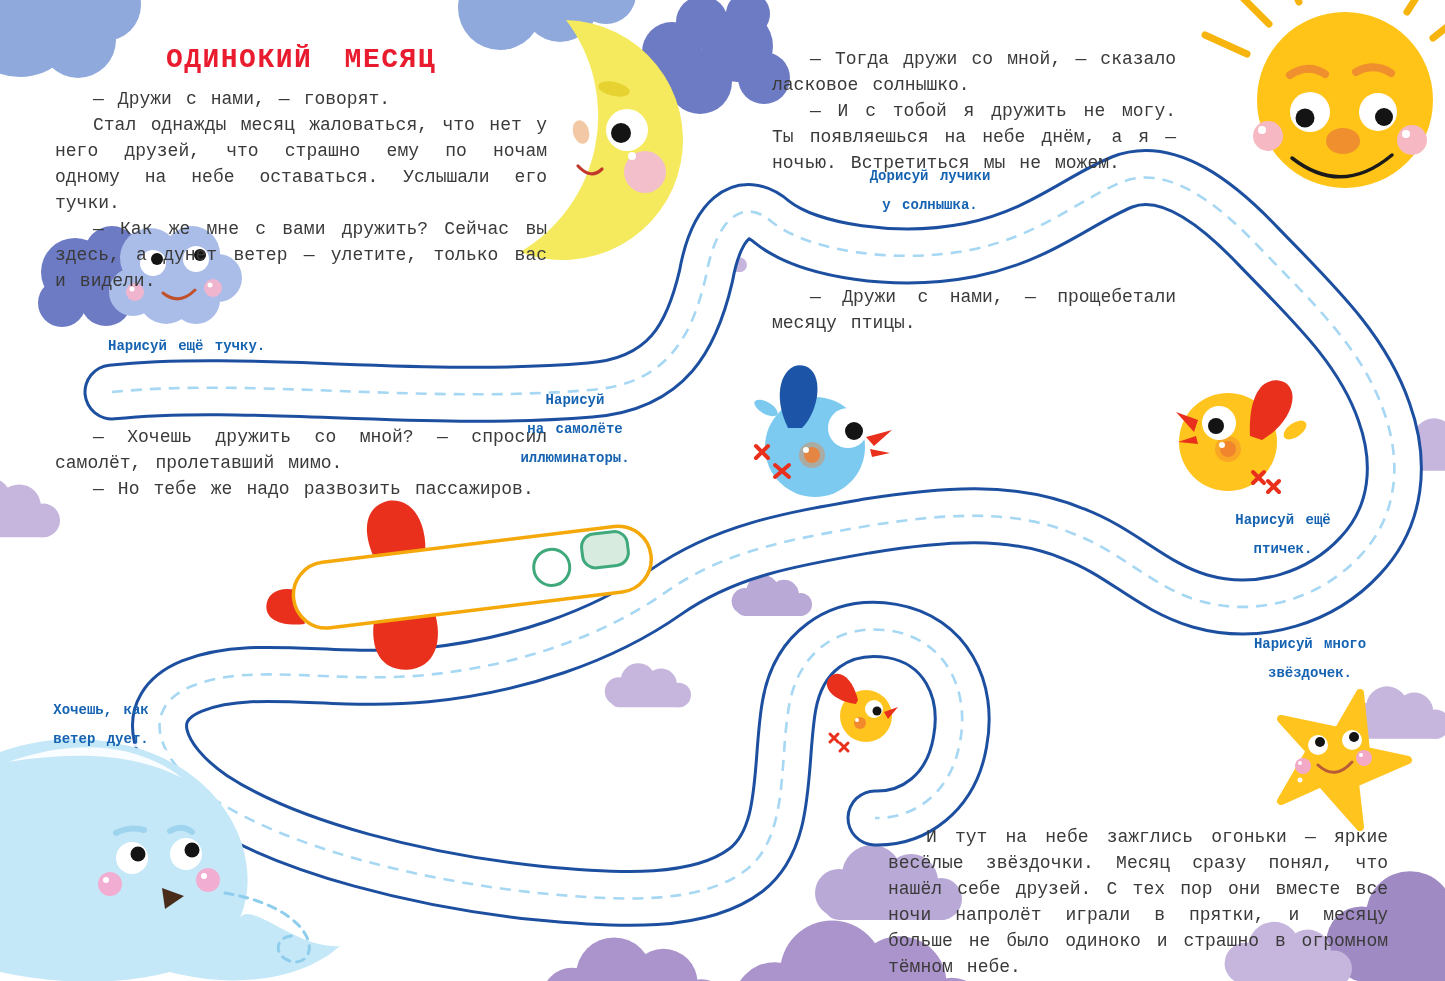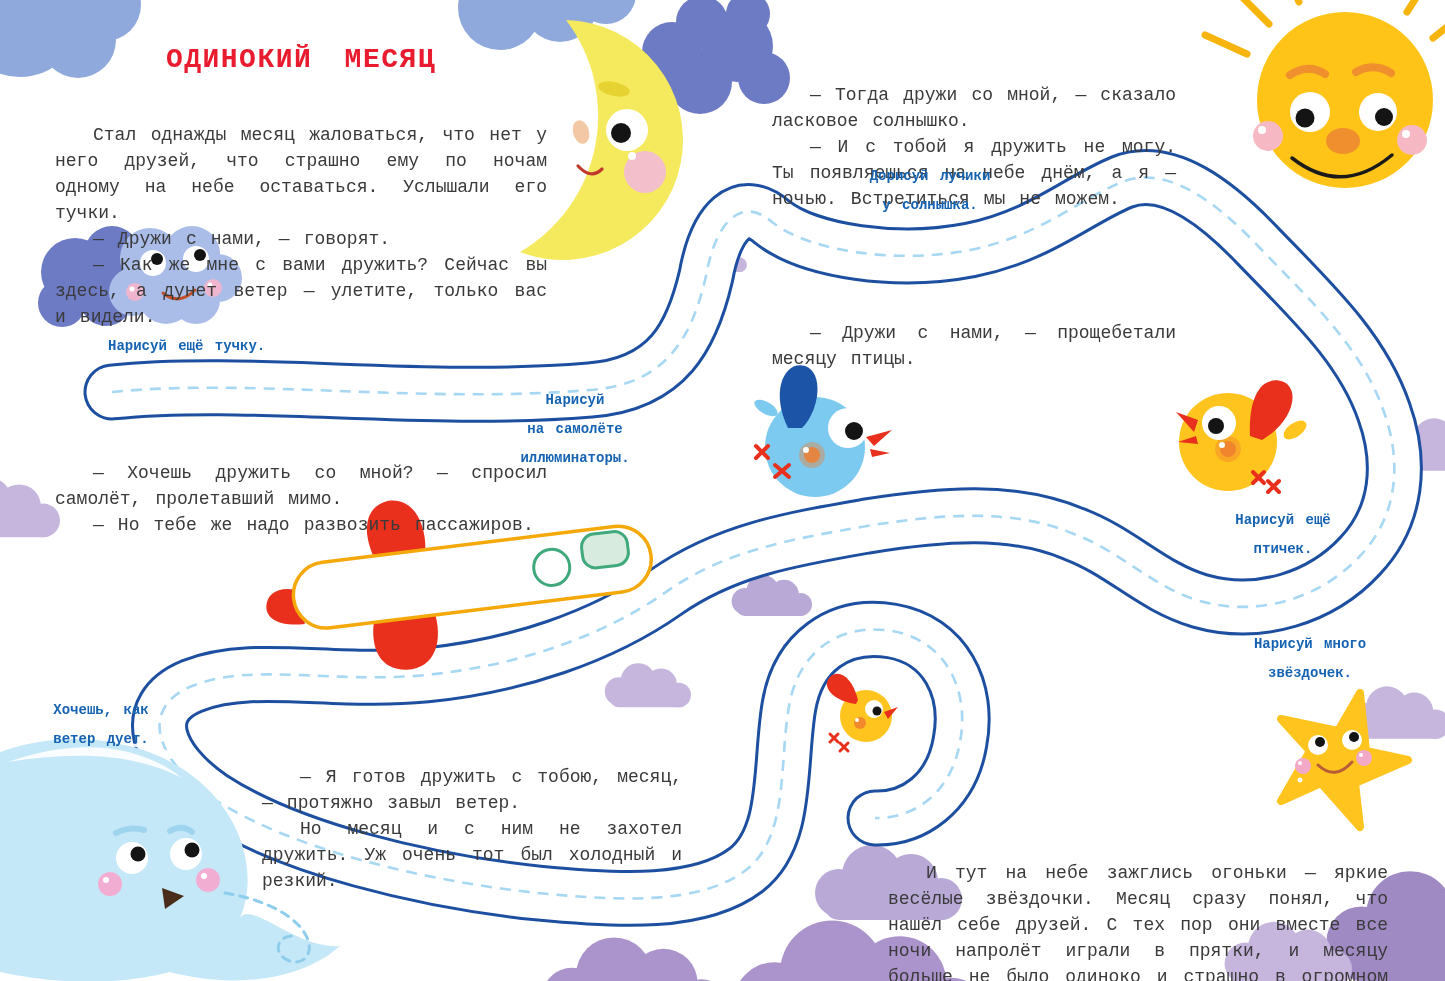--- a/index.html
+++ b/index.html
@@ -1,20 +1,20 @@
 <!DOCTYPE html>
 <html><head>
 <meta charset="utf-8">
 <style>
   html,body{margin:0;padding:0;background:#ffffff;}
   #page{position:relative;width:1445px;height:981px;background:#ffffff;overflow:hidden;
         font-family:Liberation Mono, monospace;}
   #art{position:absolute;left:0;top:0;width:1445px;height:981px;}
   .txt{position:absolute;color:#3a3a3a;font-size:18px;line-height:26px;text-align:justify;
-       word-spacing:0.18em;z-index:5;margin-top:36px;}
+       word-spacing:0.18em;z-index:5;}
   .txt p{margin:0;text-indent:38px;}
   .title{position:absolute;color:#e81c2e;font-weight:bold;font-size:28px;letter-spacing:1.5px;
          word-spacing:14px;text-align:center;z-index:5;}
   .task{position:absolute;color:#1663b2;font-weight:bold;font-size:14px;line-height:29px;
         text-align:center;word-spacing:3px;z-index:5;}
   .task div{white-space:nowrap;}
   .task.left{text-align:left;}
 </style>
 </head>
 <body>
@@ -285,43 +285,39 @@
     <circle cx="208" cy="880" r="12" fill="#f2aed2"></circle>
     <circle cx="204" cy="876" r="3" fill="#ffffff"></circle>
     <path d="M 162 888 L 184 896 L 165 909 Z" fill="#4a2c1a"></path>
     <path d="M 225 893 C 268 900 300 918 308 940 C 314 958 298 968 284 958 C 272 949 280 934 296 936" fill="none" stroke="#8ecdec" stroke-width="3" stroke-dasharray="8 7" stroke-linecap="round"></path>
   </g>
 </svg>
 
 <div class="title" style="left:55px;top:44px;width:492px;">ОДИНОКИЙ МЕСЯЦ</div>
 
 <div class="txt" style="left:55px;top:86px;width:492px;">
+  <p>— Дружи с нами, — говорят.</p>
   <p>Стал однажды месяц жаловаться, что нет у него друзей, что страшно ему по ночам одному на небе оставаться. Услышали его тучки.</p>
-  <p>— Дружи с нами, — говорят.</p>
   <p>— Как же мне с вами дружить? Сейчас вы здесь, а дунет ветер — улетите, только вас и видели.</p>
 </div>
 
 <div class="txt" style="left:772px;top:46px;width:404px;">
   <p>— Тогда дружи со мной, — сказало ласковое солнышко.</p>
   <p>— И с тобой я дружить не могу. Ты появляешься на небе днём, а я — ночью. Встретиться мы не можем.</p>
 </div>
 
 <div class="txt" style="left:772px;top:284px;width:404px;">
   <p>— Дружи с нами, — прощебетали месяцу птицы.</p>
 </div>
 
 <div class="txt" style="left:55px;top:424px;width:492px;">
   <p>— Хочешь дружить со мной? — спросил самолёт, пролетавший мимо.</p>
   <p>— Но тебе же надо развозить пассажиров.</p>
 </div>
 
-<div class="txt" style="left:262px;top:728px;width:420px;">
-  <p>— Я готов дружить с тобою, месяц, — протяжно завыл ветер.</p>
-  <p>Но месяц и с ним не захотел дружить. Уж очень тот был холодный и резкий.</p>
-</div>
 
 <div class="txt" style="left:888px;top:824px;width:500px;">
   <p>И тут на небе зажглись огоньки — яркие весёлые звёздочки. Месяц сразу понял, что нашёл себе друзей. С тех пор они вместе все ночи напролёт играли в прятки, и месяцу больше не было одиноко и страшно в огромном тёмном небе.</p>
 </div>
 
 <div class="task" style="left:805px;top:162px;width:250px;">
   <div>Дорисуй лучики</div>
   <div>у солнышка.</div>
 </div>
 

